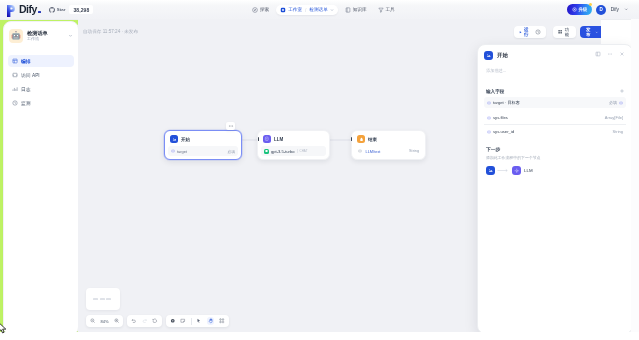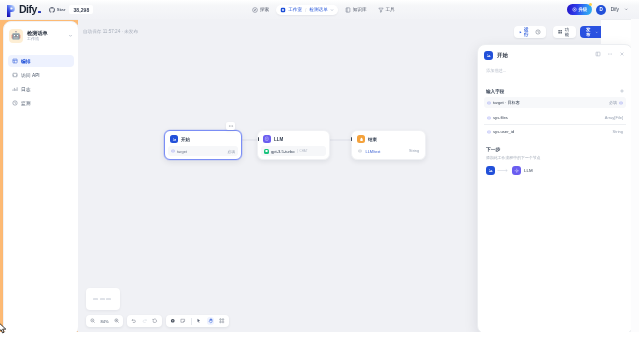--- a/index.html
+++ b/index.html
@@ -1,19 +1,19 @@
 <!DOCTYPE html>
 <html><head>
 <meta charset="utf-8">
 <style>
 html,body{margin:0;padding:0;}
 body{width:639px;height:340px;overflow:hidden;background:#ffffff;
   font-family:"Liberation Sans","DejaVu Sans",sans-serif;font-size:6px;color:#354052;
   -webkit-font-smoothing:antialiased;}
-.app{position:relative;width:601px;height:340px;background:#fdba74;}
+.app{position:relative;width:601px;height:340px;background:#bef264;}
 
 
 .header{position:absolute;left:0;top:0;width:639px;height:19px;
   background:linear-gradient(180deg,#ffffff 0%,#f6f7f9 28%,#f1f2f6 100%);
   border-bottom:0.5px solid #ebedf0;display:flex;align-items:center;}
 .hdr-left{display:flex;align-items:center;padding-left:7px;gap:5px;}
 .logo{display:flex;align-items:center;gap:3px;}
 .logo-mark{width:9px;height:10px;position:relative;}
 .logo-text{font-size:10.5px;font-weight:700;color:#1b2433;letter-spacing:-0.5px;line-height:1;}
 .logo-dot{width:2.5px;height:2px;background:#2a3bb8;border-radius:0.5px;align-self:flex-end;margin-bottom:2px;margin-left:-1.5px;}

